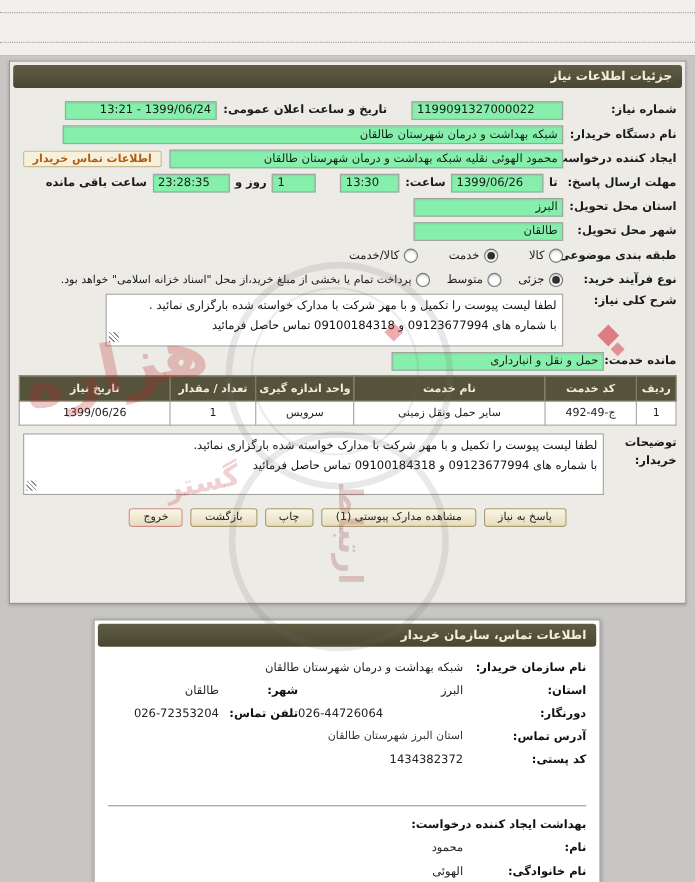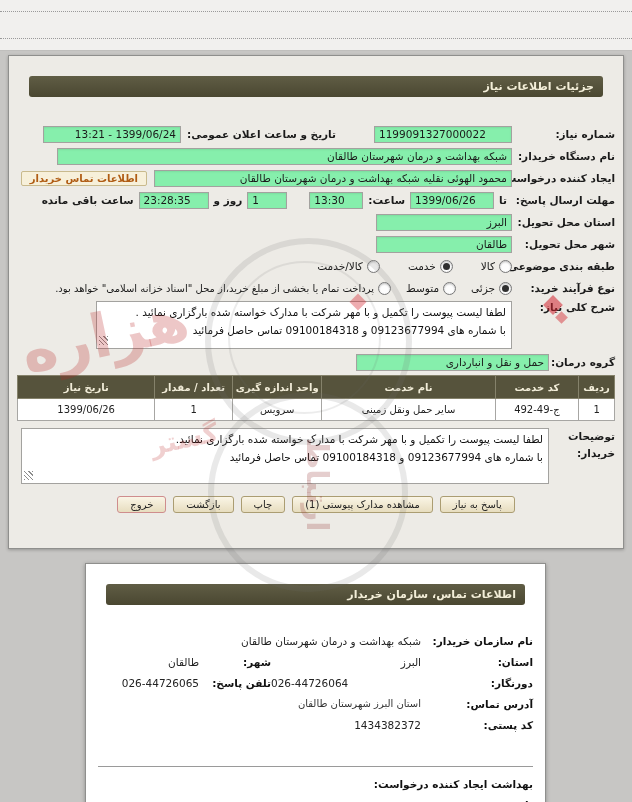--- a/index.html
+++ b/index.html
@@ -4,27 +4,27 @@
 <style>
   html,body{margin:0;padding:0;width:632px;height:802px;overflow:hidden;
     background:#c7c6c4;font-family:"DejaVu Sans",sans-serif;direction:rtl;position:relative}
   
   .top-strip{height:50px;background:#f1f0ee;border-bottom:1px solid #c0bfbd;position:relative}
   .dotted{position:absolute;left:0;right:0;border-top:1px dotted #9a9a9a}
   .d1{top:11px}.d2{top:38px}
   
   .main-panel{position:absolute;top:55px;right:8px;left:8px;height:492px;background:#edebe6;
     border:1px solid #8f8f8d;box-shadow:0 1px 3px rgba(0,0,0,.25);z-index:1;overflow:hidden}
-  .panel-title{height:21px;line-height:21px;margin:20px;padding:0 9px;border-radius:3px;
+  .panel-title{height:21px;line-height:21px;margin:3px;padding:0 9px;border-radius:3px;
     background:linear-gradient(#605d45,#4a4731);color:#f3eed8;font-size:11px;font-weight:bold}
   .f-content{padding:8px 8px 0}
   .frow{display:flex;align-items:center;margin-bottom:4px;min-height:18px;font-size:10.5px;color:#1a1a1a}
   .frow.top{align-items:flex-start}
   .lbl{font-weight:bold;width:103px;flex-shrink:0;white-space:nowrap}
-  .lbl.auto{width:auto;margin-right:38px;margin-left:6px}
+  .lbl.auto{width:auto;margin-right:22px;margin-left:6px}
   .lbl.inline{width:auto;margin:0 5px;white-space:nowrap}
   .lbl.narrow{width:66px}
   .inp{background:#86efac;border:1px solid #a3a29f;height:15px;line-height:15px;padding:0 4px;
     font-size:10.5px;overflow:hidden;white-space:nowrap;box-shadow:inset 0 1px 2px rgba(0,0,0,.08)}
   .w130{width:128px}.w76{width:74px}.w46{width:44px}.w32{width:30px}.w62{width:60px;font-weight:normal}
   .w128{width:126px}.w447{width:445px}.w352{width:348px}.w185{width:183px}
   .num{direction:ltr;unicode-bidi:embed;text-align:left}
   .gapR{margin-right:22px}
   .contact-btn{background:#f7f0da;border:1px solid #c9ba8d;border-radius:2px;color:#b05c14;
     font-weight:bold;font-size:10px;font-family:inherit;padding:1px 8px;margin-right:7px;cursor:pointer;white-space:nowrap}
@@ -161,21 +161,21 @@
       <span class="lbl">شرح کلی نیاز:</span>
       <span class="ta-wrap">
         <textarea class="ta ta-desc" style="">لطفا لیست پیوست را تکمیل و با مهر شرکت با مدارک خواسته شده بارگزاری نمائید .
 با شماره های 09123677994 و 09100184318 تماس حاصل فرمائید</textarea>
         <span class="grip"></span>
       </span>
     </div>
 
 
     <div class="frow">
-      <span class="lbl narrow">گروه درمان:</span>
+      <span class="lbl narrow">مانده خدمت:</span>
       <span class="inp w185">حمل و نقل و انبارداری</span>
     </div>
 
     <table class="stable">
       <thead>
         <tr>
           <th style="width:6%">ردیف</th>
           <th style="width:14%">کد خدمت</th>
           <th style="width:29%">نام خدمت</th>
           <th style="width:15%">واحد اندازه گیری</th>
@@ -237,22 +237,22 @@
     <div class="crow">
       <span class="clabel">استان:</span>
       <span class="cvalue wcol">البرز</span>
       <span class="clabel c2">شهر:</span>
       <span class="cvalue">طالقان</span>
     </div>
 
     <div class="crow">
       <span class="clabel">دورنگار:</span>
       <span class="cvalue wcol num">026-44726064</span>
-      <span class="clabel c2">تلفن پاسخ:</span>
-      <span class="cvalue num">026-44726065</span>
+      <span class="clabel c2">تلفن تماس:</span>
+      <span class="cvalue num">026-72353204</span>
     </div>
 
     <div class="crow">
       <span class="clabel">آدرس تماس:</span>
       <span class="cvalue addr">استان البرز شهرستان طالقان</span>
     </div>
 
     <div class="crow">
       <span class="clabel">کد پستی:</span>
       <span class="cvalue num">1434382372</span>

